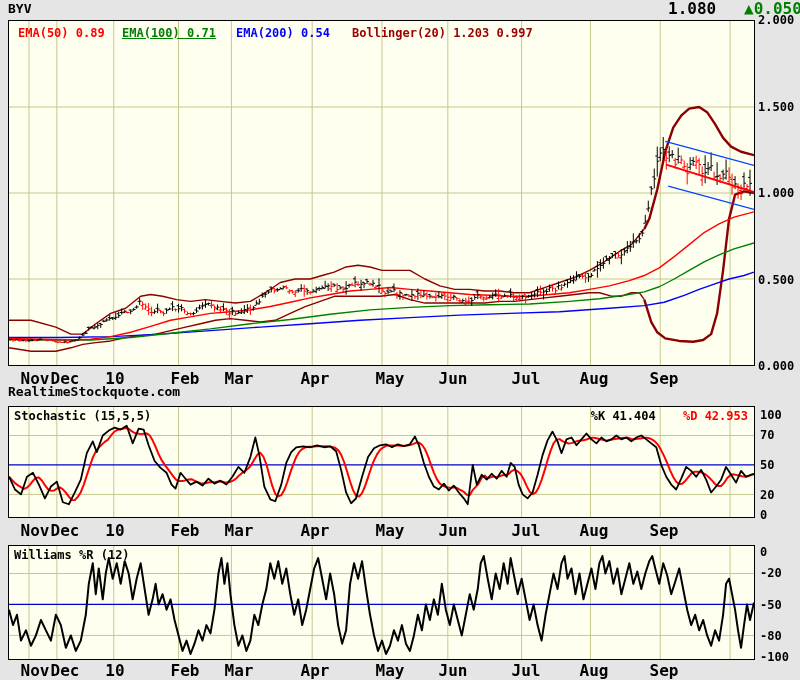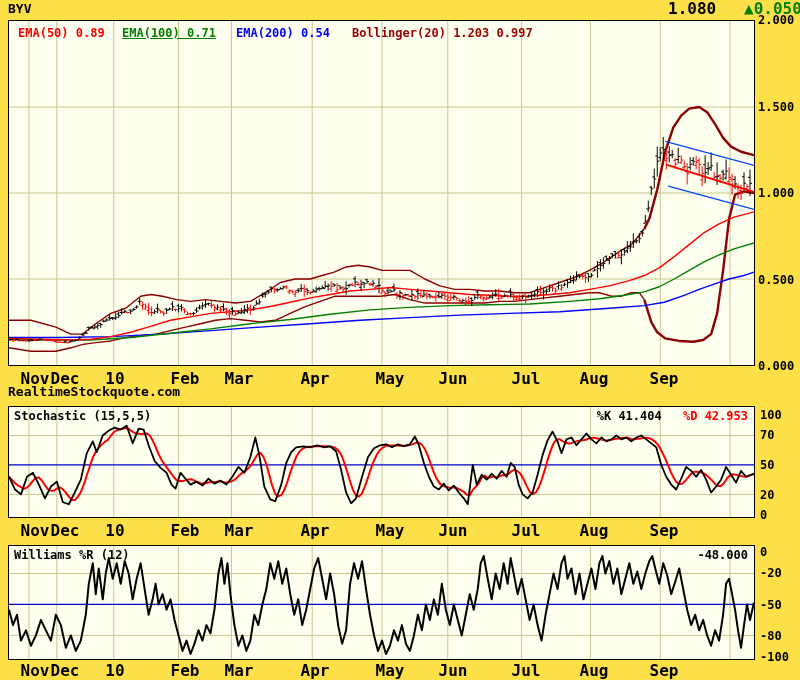--- a/index.html
+++ b/index.html
@@ -1,30 +1,30 @@
 <!DOCTYPE html>
 <html><head>
 <meta charset="utf-8">
 <style>
   html,body{margin:0;padding:0;}
   body{background:#ffffcc;}
   .canvas{
-    position:relative;width:800px;height:680px;background:#fde047;
+    position:relative;width:800px;height:680px;background:#e5e5e5;
     font-family:"DejaVu Sans Mono","Liberation Mono",monospace;
     font-weight:bold;overflow:hidden;
   }
   .lbl{position:absolute;font-size:16px;line-height:14px;white-space:nowrap;color:#000;}
   .frame{position:absolute;background:#fffff0;border:1px solid #000;box-sizing:border-box;}
   .frame svg{position:absolute;left:0;top:0;width:100%;height:100%;}
   .legend span{position:absolute;font-size:12px;}
   .xaxis span{position:absolute;font-size:16px;transform:translateX(-50%);}
   .yaxis span{position:absolute;left:0;font-size:12px;}
   .panel-title{position:absolute;font-size:12px;color:#000;}
   .right-vals{position:absolute;text-align:right;font-size:12px;}
-  .right-vals span{margin-left:14px;}
+  .right-vals span{margin-left:20px;}
   .watermark{position:absolute;text-align:left;font-size:13px;color:#000;}
 </style>
 </head>
 <body>
 
 <div class="canvas">
 
   <span class="lbl" style="left:8px;top:2px;font-size:13px;">BYV</span>
   <span class="lbl" style="left:668px;top:2px;">1.080</span>
   <span class="lbl" style="left:744px;top:2px;color:#008000;">▲0.050</span>
@@ -149,23 +149,20 @@
         <line x1="583" y1="0" x2="583" y2="2000" stroke="#c6c68c" stroke-width="1"></line>
         <line x1="653" y1="0" x2="653" y2="2000" stroke="#c6c68c" stroke-width="1"></line>
         <line x1="723" y1="0" x2="723" y2="2000" stroke="#c6c68c" stroke-width="1"></line>
         <line x1="0" y1="28" x2="747" y2="28" stroke="#c6c68c" stroke-width="1"></line>
         <line x1="0" y1="91" x2="747" y2="91" stroke="#c6c68c" stroke-width="1"></line>
         <line x1="0" y1="59.5" x2="747" y2="59.5" stroke="#0000cc" stroke-width="1.3"></line>
         <polyline points="0.0,64.8 4.0,80.5 8.0,70.0 12.0,96.3 17.0,85.8 22.0,101.5 27.0,91.0 32.0,75.3 37.0,85.8 42.0,96.3 47.0,70.0 52.0,80.5 57.0,103.6 62.0,91.0 67.0,106.8 72.0,96.3 77.0,70.0 80.0,38.5 84.0,17.5 87.0,49.0 90.0,22.8 94.0,54.3 97.0,28.0 100.0,12.3 104.0,33.3 108.0,17.5 112.0,38.5 116.0,15.4 120.0,28.0 124.0,54.3 128.0,33.3 132.0,17.5 136.0,43.8 140.0,70.0 144.0,54.3 147.0,38.5 150.0,59.5 154.0,49.0 158.0,64.8 162.0,54.3 166.0,75.3 170.0,91.0 174.0,106.8 178.0,96.3 182.0,109.9 186.0,99.4 190.0,85.8 194.0,96.3 198.0,80.5 202.0,88.9 206.0,64.8 210.0,28.0 213.0,12.3 216.0,38.5 219.0,17.5 222.0,49.0 226.0,80.5 230.0,101.5 234.0,91.0 238.0,106.8 242.0,96.3 246.0,70.0 250.0,80.5 254.0,59.5 258.0,43.8 262.0,17.5 266.0,33.3 270.0,15.4 274.0,38.5 278.0,22.8 282.0,49.0 286.0,70.0 290.0,54.3 294.0,80.5 298.0,64.8 302.0,43.8 306.0,22.8 310.0,12.3 314.0,33.3 318.0,54.3 322.0,28.0 326.0,49.0 330.0,80.5 334.0,99.4 338.0,85.8 342.0,38.5 346.0,17.5 350.0,33.3 354.0,15.4 358.0,43.8 362.0,70.0 366.0,91.0 370.0,106.8 374.0,96.3 378.0,109.9 382.0,101.5 386.0,85.8 390.0,96.3 394.0,80.5 398.0,99.4 402.0,106.8 406.0,91.0 410.0,70.0 414.0,85.8 418.0,59.5 422.0,75.3 426.0,54.3 430.0,70.0 434.0,38.5 438.0,64.8 442.0,80.5 446.0,59.5 450.0,75.3 454.0,91.0 458.0,70.0 462.0,49.0 466.0,64.8 470.0,43.8 473.0,17.5 476.0,10.2 480.0,33.3 484.0,54.3 488.0,28.0 492.0,43.8 496.0,17.5 500.0,38.5 503.0,12.3 506.0,28.0 510.0,49.0 514.0,33.3 518.0,54.3 522.0,75.3 526.0,59.5 530.0,80.5 534.0,96.3 538.0,70.0 542.0,49.0 546.0,28.0 550.0,43.8 554.0,17.5 557.0,10.2 560.0,33.3 564.0,22.8 568.0,49.0 572.0,28.0 576.0,54.3 580.0,38.5 584.0,22.8 588.0,43.8 592.0,17.5 595.0,10.2 598.0,28.0 602.0,15.4 606.0,38.5 610.0,22.8 614.0,49.0 618.0,33.3 622.0,17.5 626.0,38.5 630.0,25.9 634.0,43.8 638.0,28.0 642.0,15.4 645.0,10.2 648.0,22.8 652.0,38.5 656.0,17.5 660.0,30.1 664.0,49.0 668.0,36.4 672.0,22.8 676.0,43.8 680.0,64.8 684.0,80.5 688.0,70.0 692.0,85.8 696.0,75.3 700.0,91.0 704.0,101.5 708.0,85.8 712.0,96.3 716.0,70.0 719.0,38.5 722.0,33.3 725.0,49.0 728.0,64.8 731.0,85.8 734.0,103.6 737.0,80.5 740.0,59.5 743.0,75.3 747.0,57.4" fill="none" stroke="#000000" stroke-width="2" stroke-linejoin="round"></polyline>
       </svg>
   </div>
   <span class="panel-title" style="left:14px;top:548px;">Williams %R (12)</span>
-  <div class="right-vals" style="left:8px;top:548px;width:740px;">
-    <span style="color:#000;">-48.000</span>
-  </div>
   <div class="yaxis" id="will-yaxis" style="position:absolute;left:760px;top:0;">
       <span style="top: 545px;">0</span>
       <span style="top: 566px;">-20</span>
       <span style="top: 597.5px;">-50</span>
       <span style="top: 629px;">-80</span>
       <span style="top: 650px;">-100</span>
     </div>
   <div class="xaxis" id="will-xaxis" style="position:absolute;left:0;top:661px;">
       <span style="left: 35px;">Nov</span>
       <span style="left: 65px;">Dec</span>

